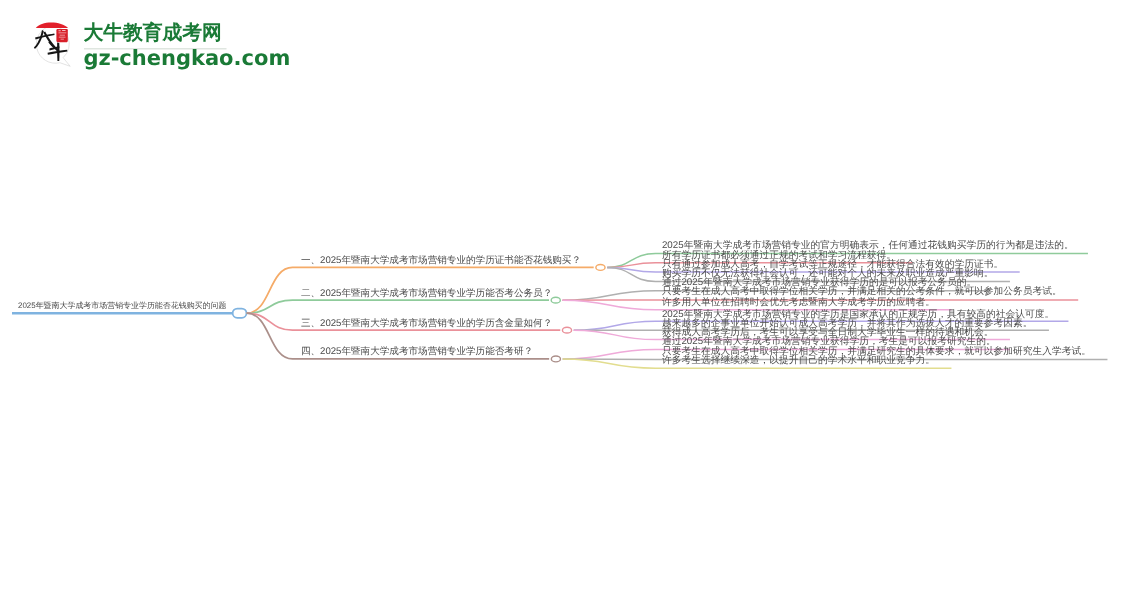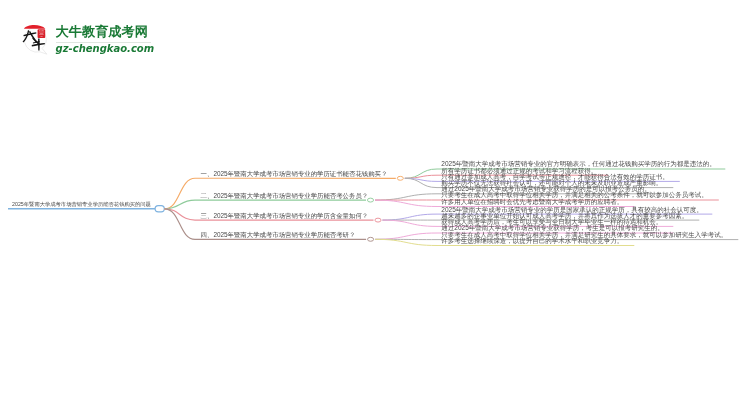--- a/index.html
+++ b/index.html
@@ -1,27 +1,27 @@
 <!DOCTYPE html>
 <html><head>
 <meta charset="utf-8">
 <title>2025年暨南大学成考市场营销专业学历问题思维导图</title>
 <style>
   html,body{margin:0;padding:0;}
   body{width:750px;height:410px;background:#fff;overflow:hidden;
        font-family:"Liberation Sans",sans-serif;}
   #stage{position:relative;width:750px;height:410px;}
-  #logo{position:absolute;left:10px;top:10px;width:210px;height:50px;text-align:center;}
+  #logo{position:absolute;left:10px;top:0;width:210px;height:50px;text-align:center;}
   #logo-mark{position:absolute;left:0;top:0;}
   #logo-title{position:absolute;left:45.6px;top:15.1px;font-size:13.2px;font-weight:700;
       color:#1a7a36;line-height:13.2px;white-space:nowrap;}
   #logo-rule{position:absolute;left:45.6px;top:32.2px;width:95.6px;height:1.1px;background:#dfe6e0;}
-  #logo-domain{position:absolute;left:45.6px;top:34px;font-size:10px;font-weight:700;
+  #logo-domain{position:absolute;left:45.6px;top:34px;font-size:14px;font-weight:700;
       font-family:"DejaVu Sans",sans-serif;
-      color:#1a7a36;line-height:10px;white-space:nowrap;font-style:italic;}
+      color:#1a7a36;line-height:10px;white-space:nowrap;}
   #links{position:absolute;left:0;top:0;width:750px;height:410px;overflow:visible;}
   .node{position:absolute;white-space:nowrap;color:#4a4a4a;}
   .node.root{font-size:5.3px;line-height:5.3px;}
   .node.branch{font-size:6.4px;line-height:6.4px;}
   .node.leaf{font-size:6.5px;line-height:6.5px;}
 </style>
 </head>
 <body>
 
 <div id="stage">

